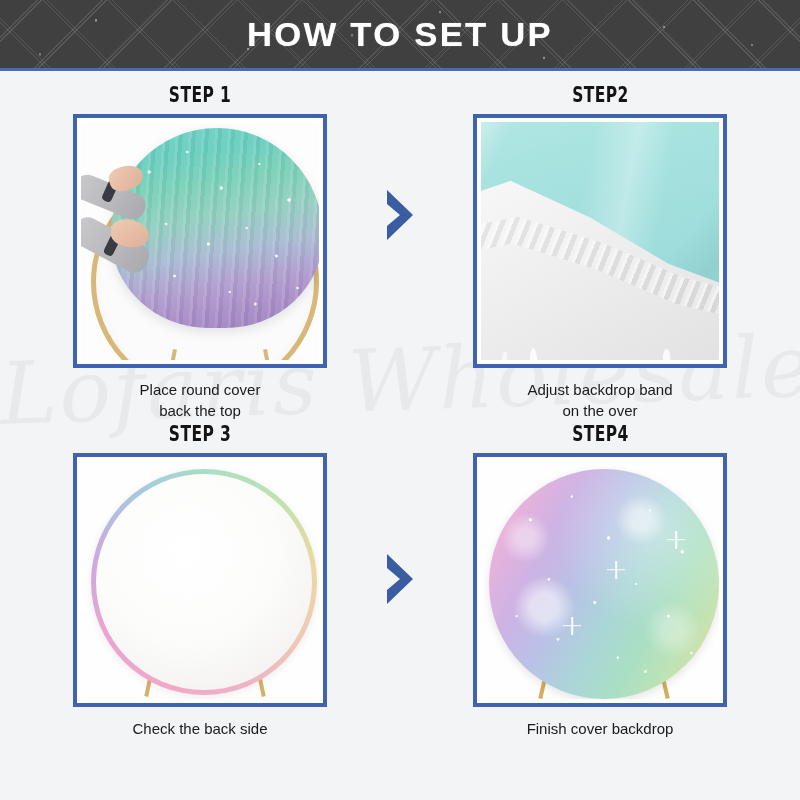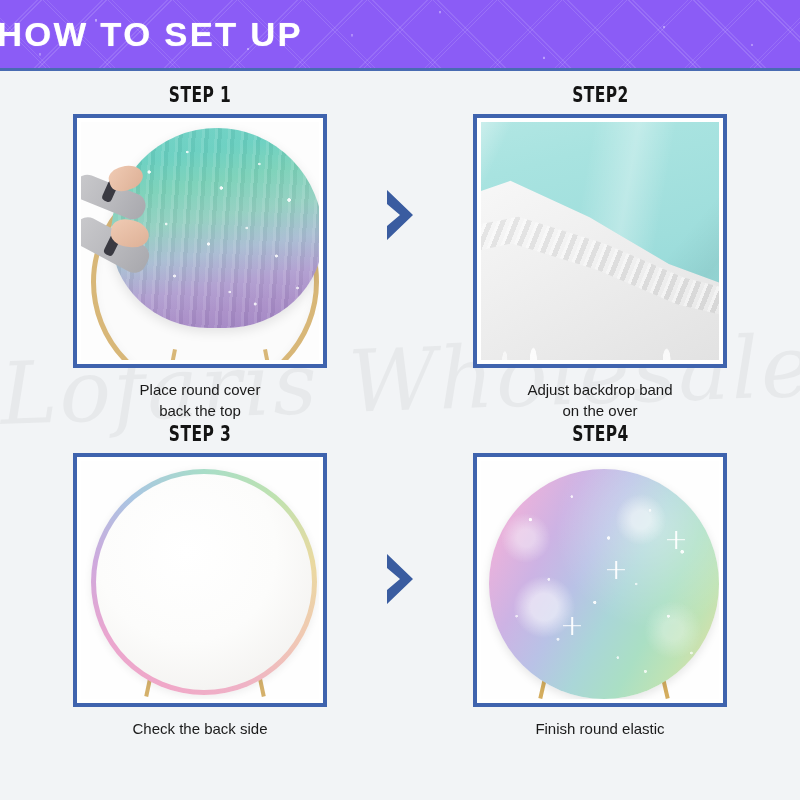--- a/index.html
+++ b/index.html
@@ -12,24 +12,25 @@
     font-family: "Liberation Sans", sans-serif;
     overflow: hidden;
     position: relative;
   }
 
   
   .header {
     position: relative;
     width: 800px;
     height: 68px;
-    background: #8b5cf6;
+    background: #404040;
     overflow: hidden;
     display: flex;
     align-items: center;
+    justify-content: center;
   }
   .header-pattern {
     position: absolute;
     inset: -10px;
     background-image:
       repeating-linear-gradient(45deg,
         rgba(255,255,255,0.16) 0 1px, rgba(255,255,255,0) 1px 3px,
         rgba(255,255,255,0.13) 3px 4px, rgba(255,255,255,0) 4px 46px),
       repeating-linear-gradient(-45deg,
         rgba(255,255,255,0.16) 0 1px, rgba(255,255,255,0) 1px 3px,
@@ -438,17 +439,17 @@
         <div class="p4-disc">
           <div class="p4-stars"></div>
           <div class="p4-glow"></div>
           <div class="sparkle" style="left:118px;top:92px;"></div>
           <div class="sparkle" style="left:178px;top:62px;"></div>
           <div class="sparkle" style="left:74px;top:148px;"></div>
         </div>
       </div>
     </div>
     <div class="step-caption">
-      <div>Finish round elastic</div>
+      <div>Finish cover backdrop</div>
     </div>
   </div>
 
 </div>
 
 </body></html>

